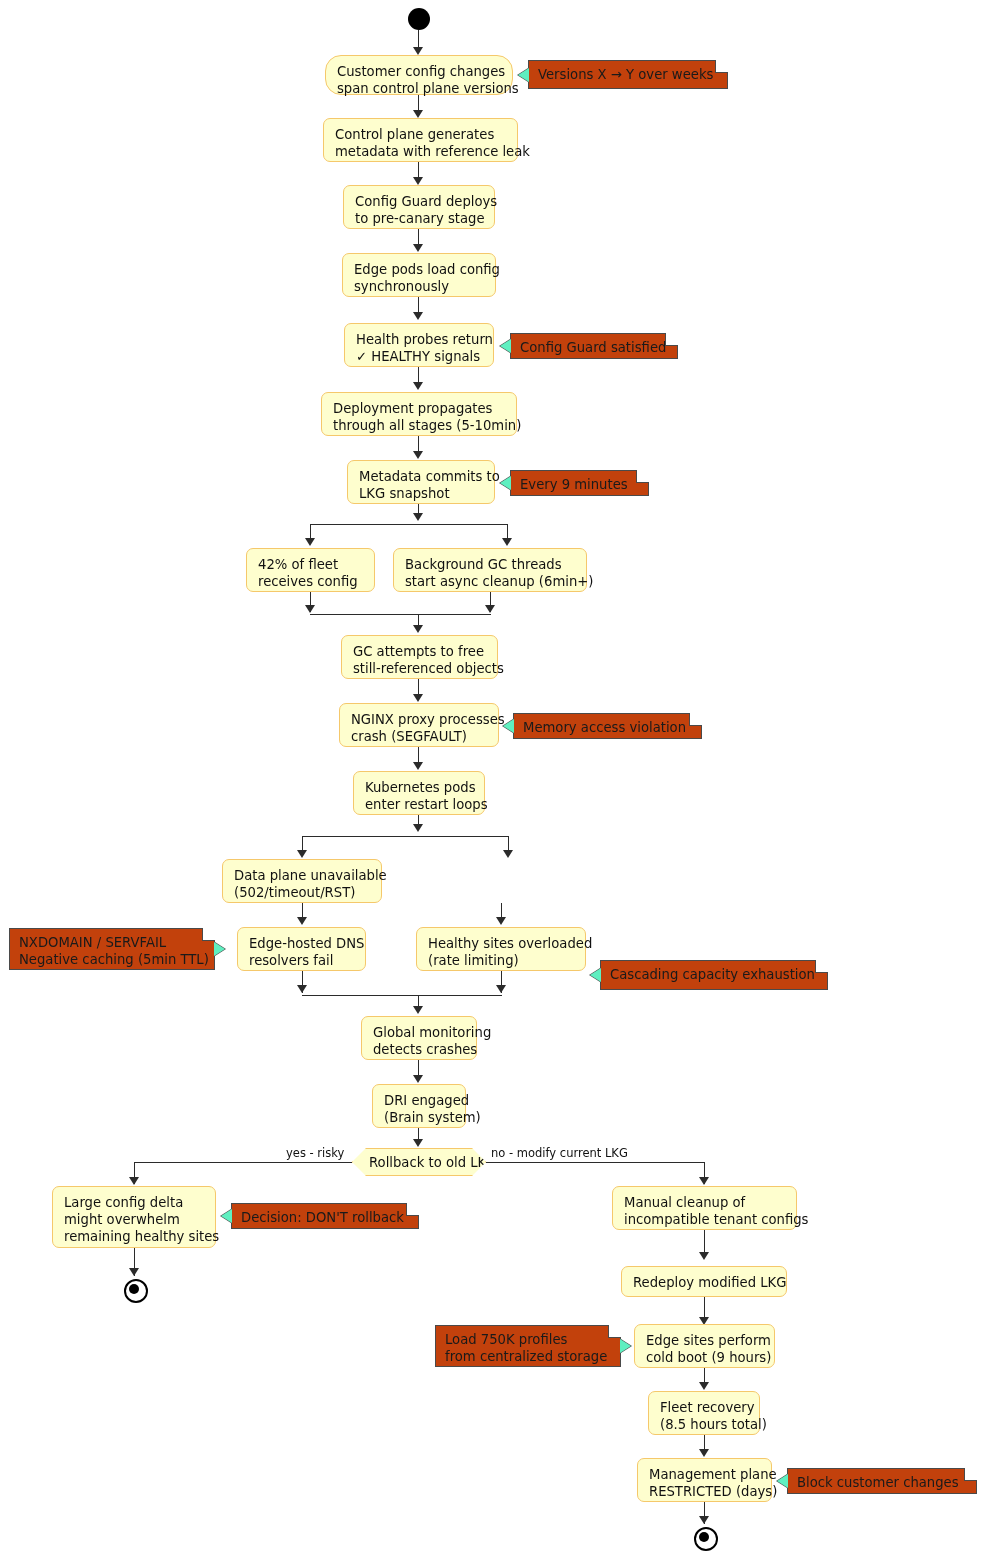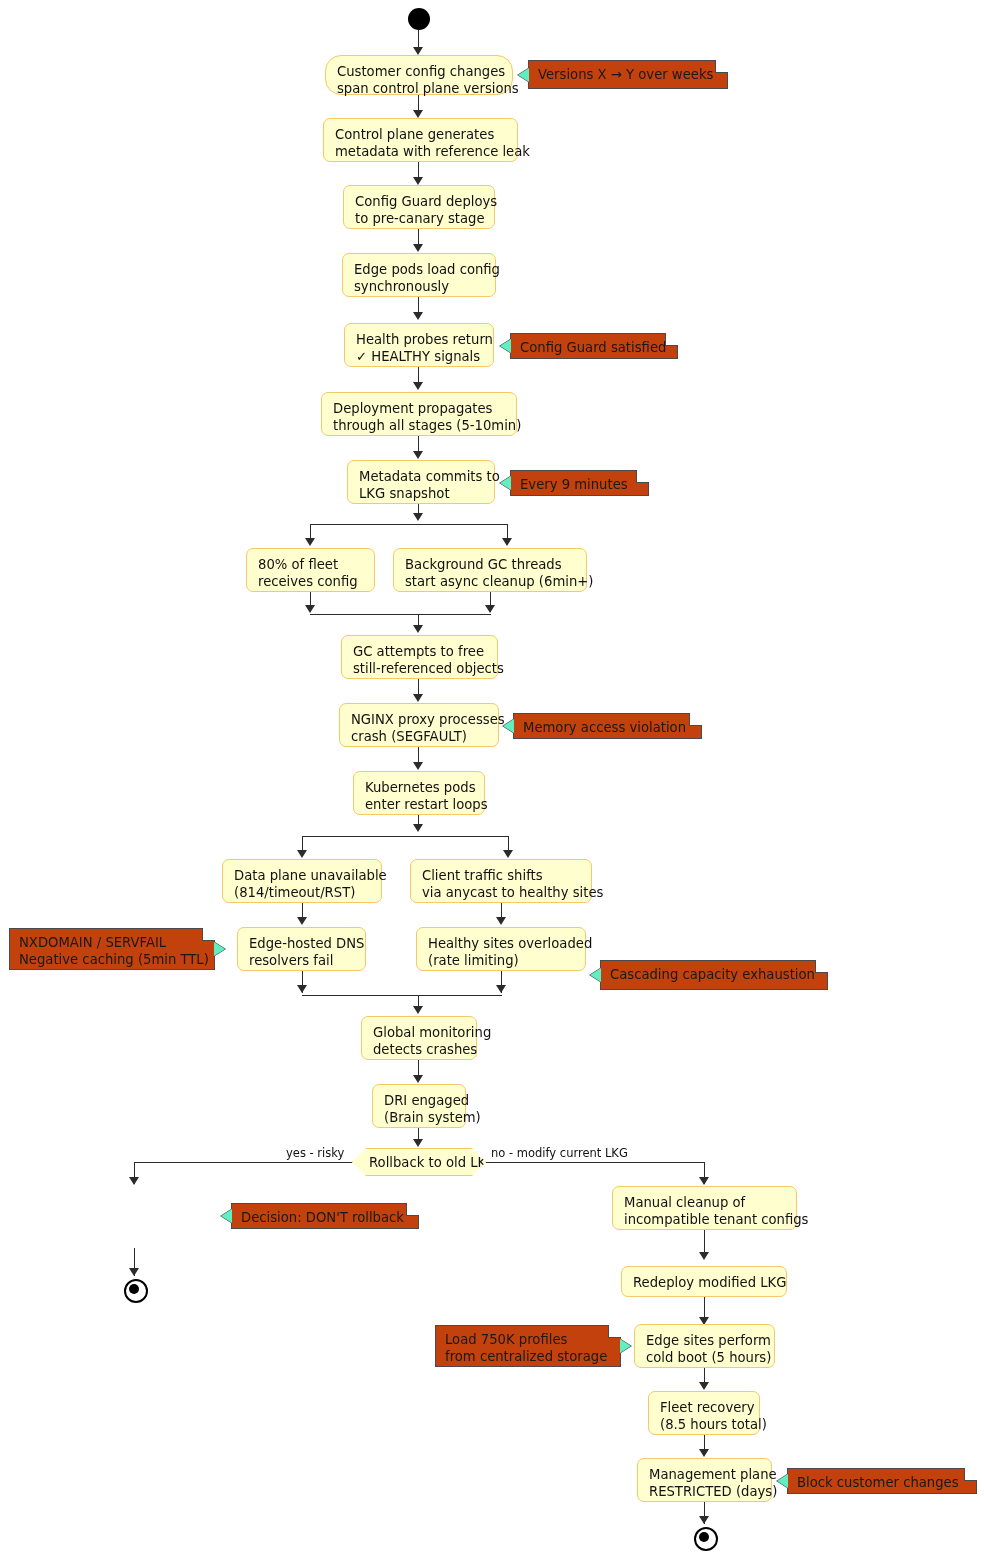--- a/index.html
+++ b/index.html
@@ -164,21 +164,21 @@
   <div class="note fold-r pt-left" style="left:510px;top:470px;width:139px;height:26px;">Every 9 minutes</div>
 
   <div class="vline" style="left:418px;top:504px;height:14px;"></div>
   <div class="arrow-d" style="left:413px;top:513px;"></div>
   <div class="hline" style="left:310px;top:524px;width:198px;"></div>
   <div class="vline" style="left:310px;top:524px;height:20px;"></div>
   <div class="arrow-d" style="left:305px;top:538px;"></div>
   <div class="vline" style="left:507px;top:524px;height:20px;"></div>
   <div class="arrow-d" style="left:502px;top:538px;"></div>
 
-  <div class="node" style="left:246px;top:548px;width:129px;height:44px;">80% of fleet
+  <div class="node" style="left:246px;top:548px;width:129px;height:44px;">42% of fleet
 receives config</div>
   <div class="node" style="left:393px;top:548px;width:194px;height:44px;">Background GC threads
 start async cleanup (6min+)</div>
 
   <div class="vline" style="left:310px;top:592px;height:20px;"></div>
   <div class="arrow-d" style="left:305px;top:605px;"></div>
   <div class="vline" style="left:490px;top:592px;height:20px;"></div>
   <div class="arrow-d" style="left:485px;top:605px;"></div>
   <div class="hline" style="left:310px;top:614px;width:181px;"></div>
   <div class="vline" style="left:418px;top:614px;height:16px;"></div>
@@ -200,23 +200,21 @@
 
   <div class="vline" style="left:418px;top:815px;height:14px;"></div>
   <div class="arrow-d" style="left:413px;top:824px;"></div>
   <div class="hline" style="left:302px;top:836px;width:207px;"></div>
   <div class="vline" style="left:302px;top:836px;height:20px;"></div>
   <div class="arrow-d" style="left:297px;top:850px;"></div>
   <div class="vline" style="left:508px;top:836px;height:20px;"></div>
   <div class="arrow-d" style="left:503px;top:850px;"></div>
 
   <div class="node" style="left:222px;top:859px;width:160px;height:44px;">Data plane unavailable
-(814/timeout/RST)</div>
-  <div class="node" style="left:410px;top:859px;width:182px;height:44px;">Client traffic shifts
-via anycast to healthy sites</div>
+(502/timeout/RST)</div>
 
   <div class="vline" style="left:302px;top:903px;height:18px;"></div>
   <div class="arrow-d" style="left:297px;top:917px;"></div>
   <div class="vline" style="left:501px;top:903px;height:18px;"></div>
   <div class="arrow-d" style="left:496px;top:917px;"></div>
 
   <div class="node" style="left:237px;top:927px;width:129px;height:44px;">Edge-hosted DNS
 resolvers fail</div>
   <div class="note fold-r pt-right" style="left:9px;top:928px;width:206px;height:42px;">NXDOMAIN / SERVFAIL
 Negative caching (5min TTL)</div>
@@ -248,36 +246,39 @@
   <div class="edge-label" style="left:491px;top:1146px;">no - modify current LKG</div>
 
   <div class="hline" style="left:134px;top:1162px;width:218px;"></div>
   <div class="vline" style="left:134px;top:1162px;height:22px;"></div>
   <div class="arrow-d" style="left:129px;top:1177px;"></div>
 
   <div class="hline" style="left:486px;top:1162px;width:219px;"></div>
   <div class="vline" style="left:704px;top:1162px;height:22px;"></div>
   <div class="arrow-d" style="left:699px;top:1177px;"></div>
 
+  <div class="node" style="left:52px;top:1186px;width:164px;height:62px;">Large config delta
+might overwhelm
+remaining healthy sites</div>
   <div class="note fold-r pt-left" style="left:231px;top:1203px;width:188px;height:26px;">Decision: DON'T rollback</div>
   <div class="vline" style="left:134px;top:1248px;height:28px;"></div>
   <div class="arrow-d" style="left:129px;top:1268px;"></div>
   <div class="end-node" style="left:124px;top:1279px;"></div>
 
   <div class="node" style="left:612px;top:1186px;width:185px;height:44px;">Manual cleanup of
 incompatible tenant configs</div>
   <div class="vline" style="left:704px;top:1230px;height:28px;"></div>
   <div class="arrow-d" style="left:699px;top:1252px;"></div>
 
   <div class="node" style="left:621px;top:1266px;width:166px;height:31px;">Redeploy modified LKG</div>
   <div class="vline" style="left:704px;top:1297px;height:26px;"></div>
   <div class="arrow-d" style="left:699px;top:1317px;"></div>
 
   <div class="node" style="left:634px;top:1324px;width:141px;height:44px;">Edge sites perform
-cold boot (5 hours)</div>
+cold boot (9 hours)</div>
   <div class="note fold-r pt-right" style="left:435px;top:1325px;width:186px;height:42px;">Load 750K profiles
 from centralized storage</div>
   <div class="vline" style="left:704px;top:1368px;height:20px;"></div>
   <div class="arrow-d" style="left:699px;top:1382px;"></div>
 
   <div class="node" style="left:648px;top:1391px;width:112px;height:44px;">Fleet recovery
 (8.5 hours total)</div>
   <div class="vline" style="left:704px;top:1435px;height:20px;"></div>
   <div class="arrow-d" style="left:699px;top:1449px;"></div>
 

